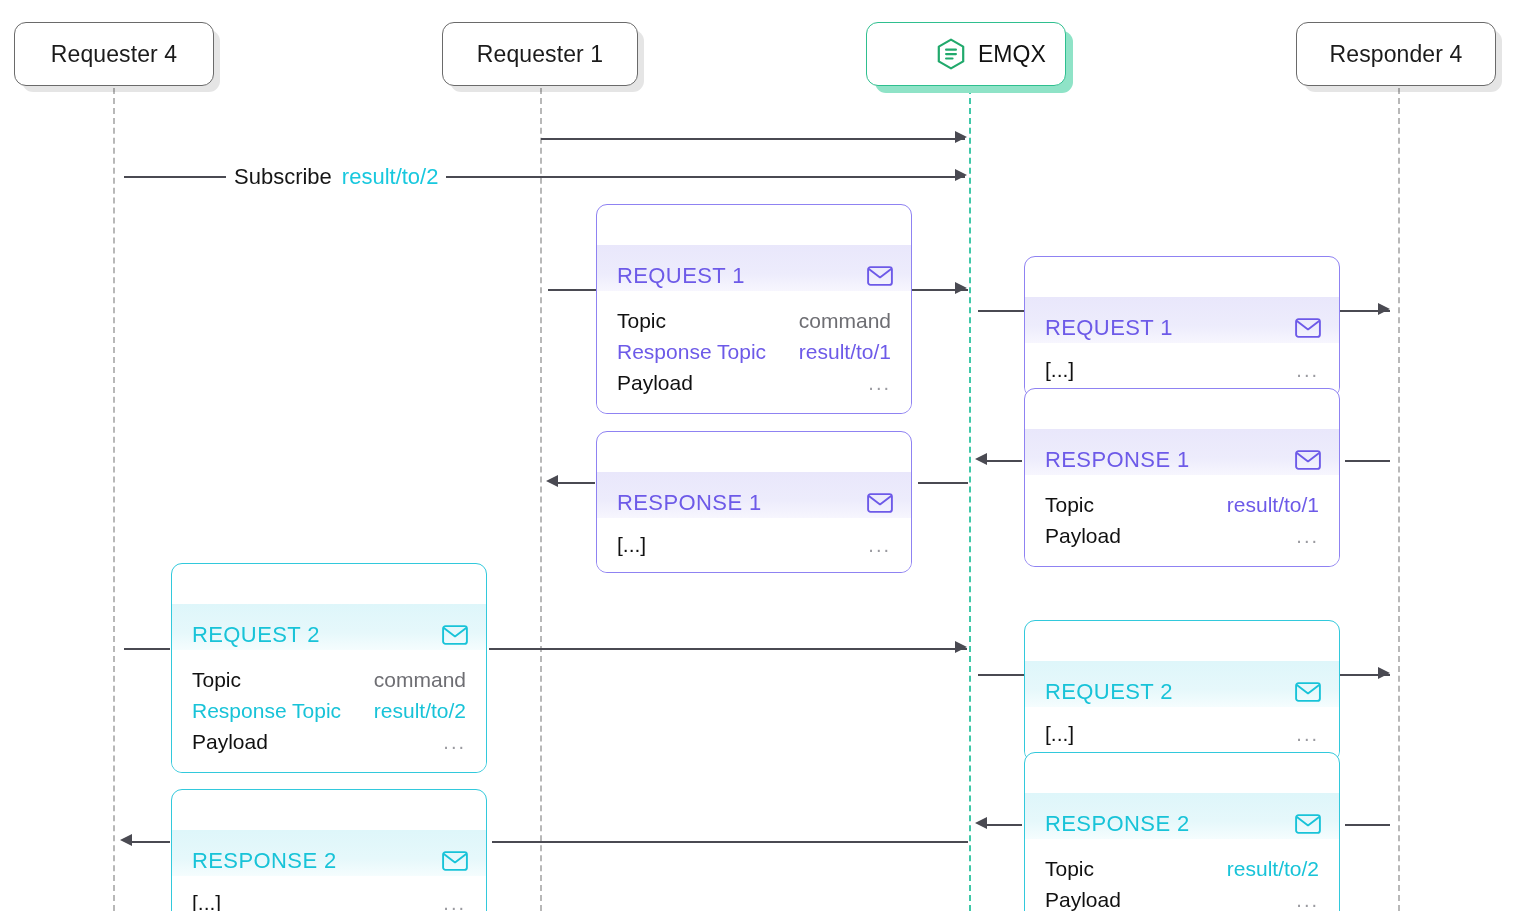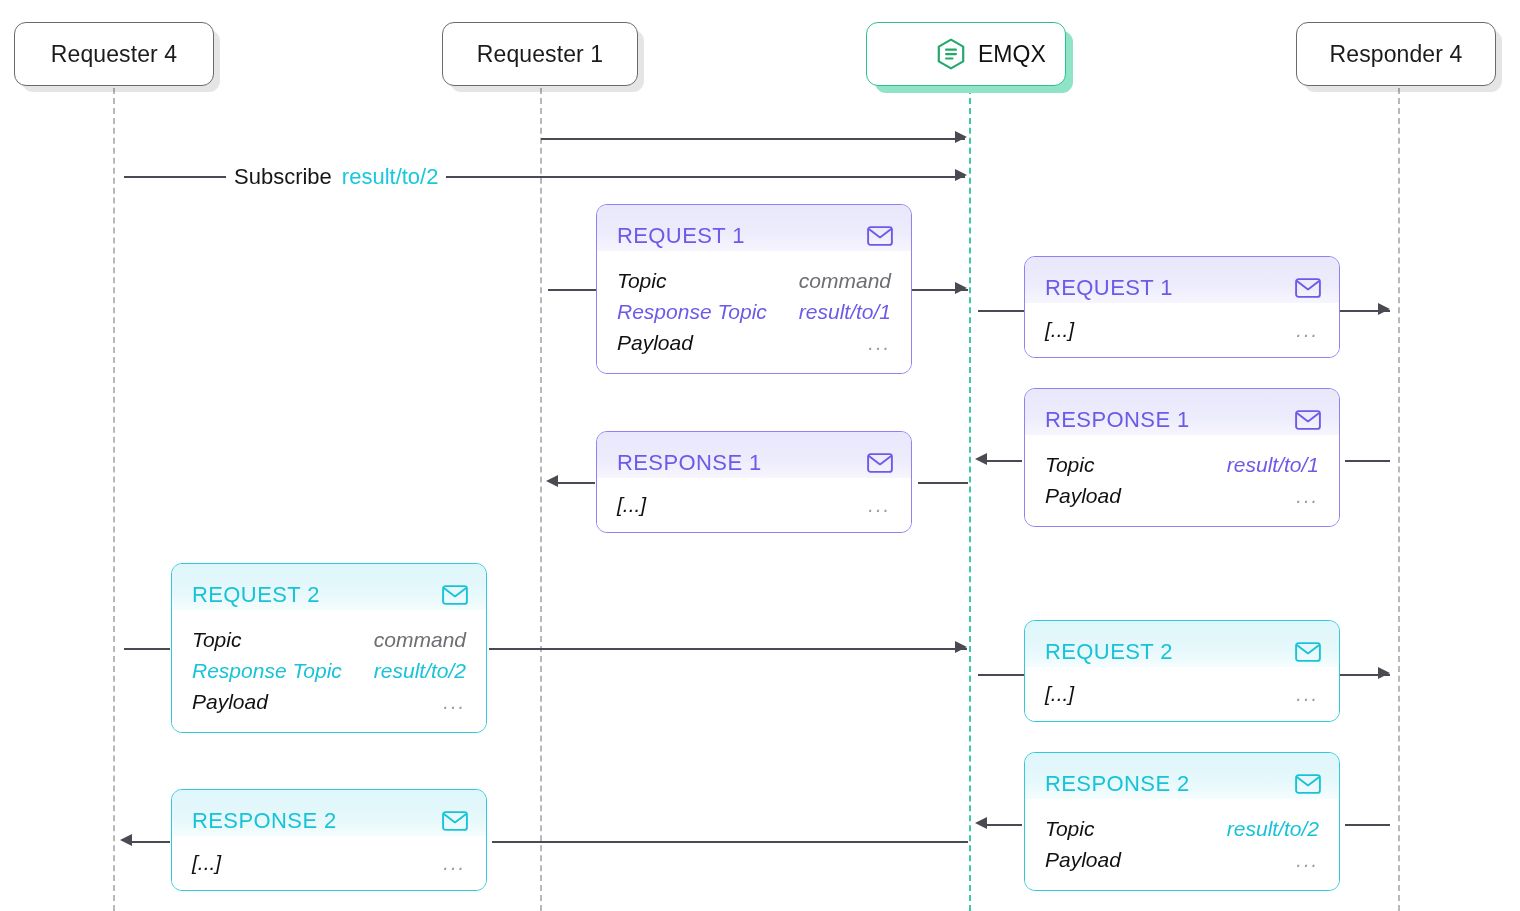--- a/index.html
+++ b/index.html
@@ -108,20 +108,21 @@
   .card.purple { border: 1.7px solid #8f82f2; }
   .card.teal   { border: 1.7px solid #32c9dc; }
 
   .card-head {
     height: 46px;
     display: flex;
     align-items: center;
     justify-content: space-between;
     padding: 16px 18px 0 20px;
     box-sizing: border-box;
+    margin-top: 40px;
   }
   .card.purple .card-head {
     background: linear-gradient(180deg, #e9e7fb 0%, #edecfc 62%, #f7f6fe 100%);
   }
   .card.teal .card-head {
     background: linear-gradient(180deg, #def6fa 0%, #e6f8fb 62%, #f5fdfe 100%);
   }
   .card-title {
     font-size: 22px;
     letter-spacing: .4px;
@@ -135,21 +136,20 @@
     background: #ffffff;
     padding: 14px 20px 14px 20px;
   }
   .row {
     display: flex;
     align-items: baseline;
     justify-content: space-between;
     font-size: 21px;
     line-height: 31px;
     white-space: nowrap;
-    font-style: italic;
   }
   .k { color: #111111; }
   .v { color: #6e6e73; }
   .k.accent-p { color: #6d5ae8; }
   .v.accent-p { color: #6d5ae8; }
   .k.accent-t { color: #18c3d8; }
   .v.accent-t { color: #18c3d8; }
   .v.dots { color: #9a9aa0; letter-spacing: 2px; font-size: 20px; }
   .brackets { color: #111111; font-size: 21px; }
 

